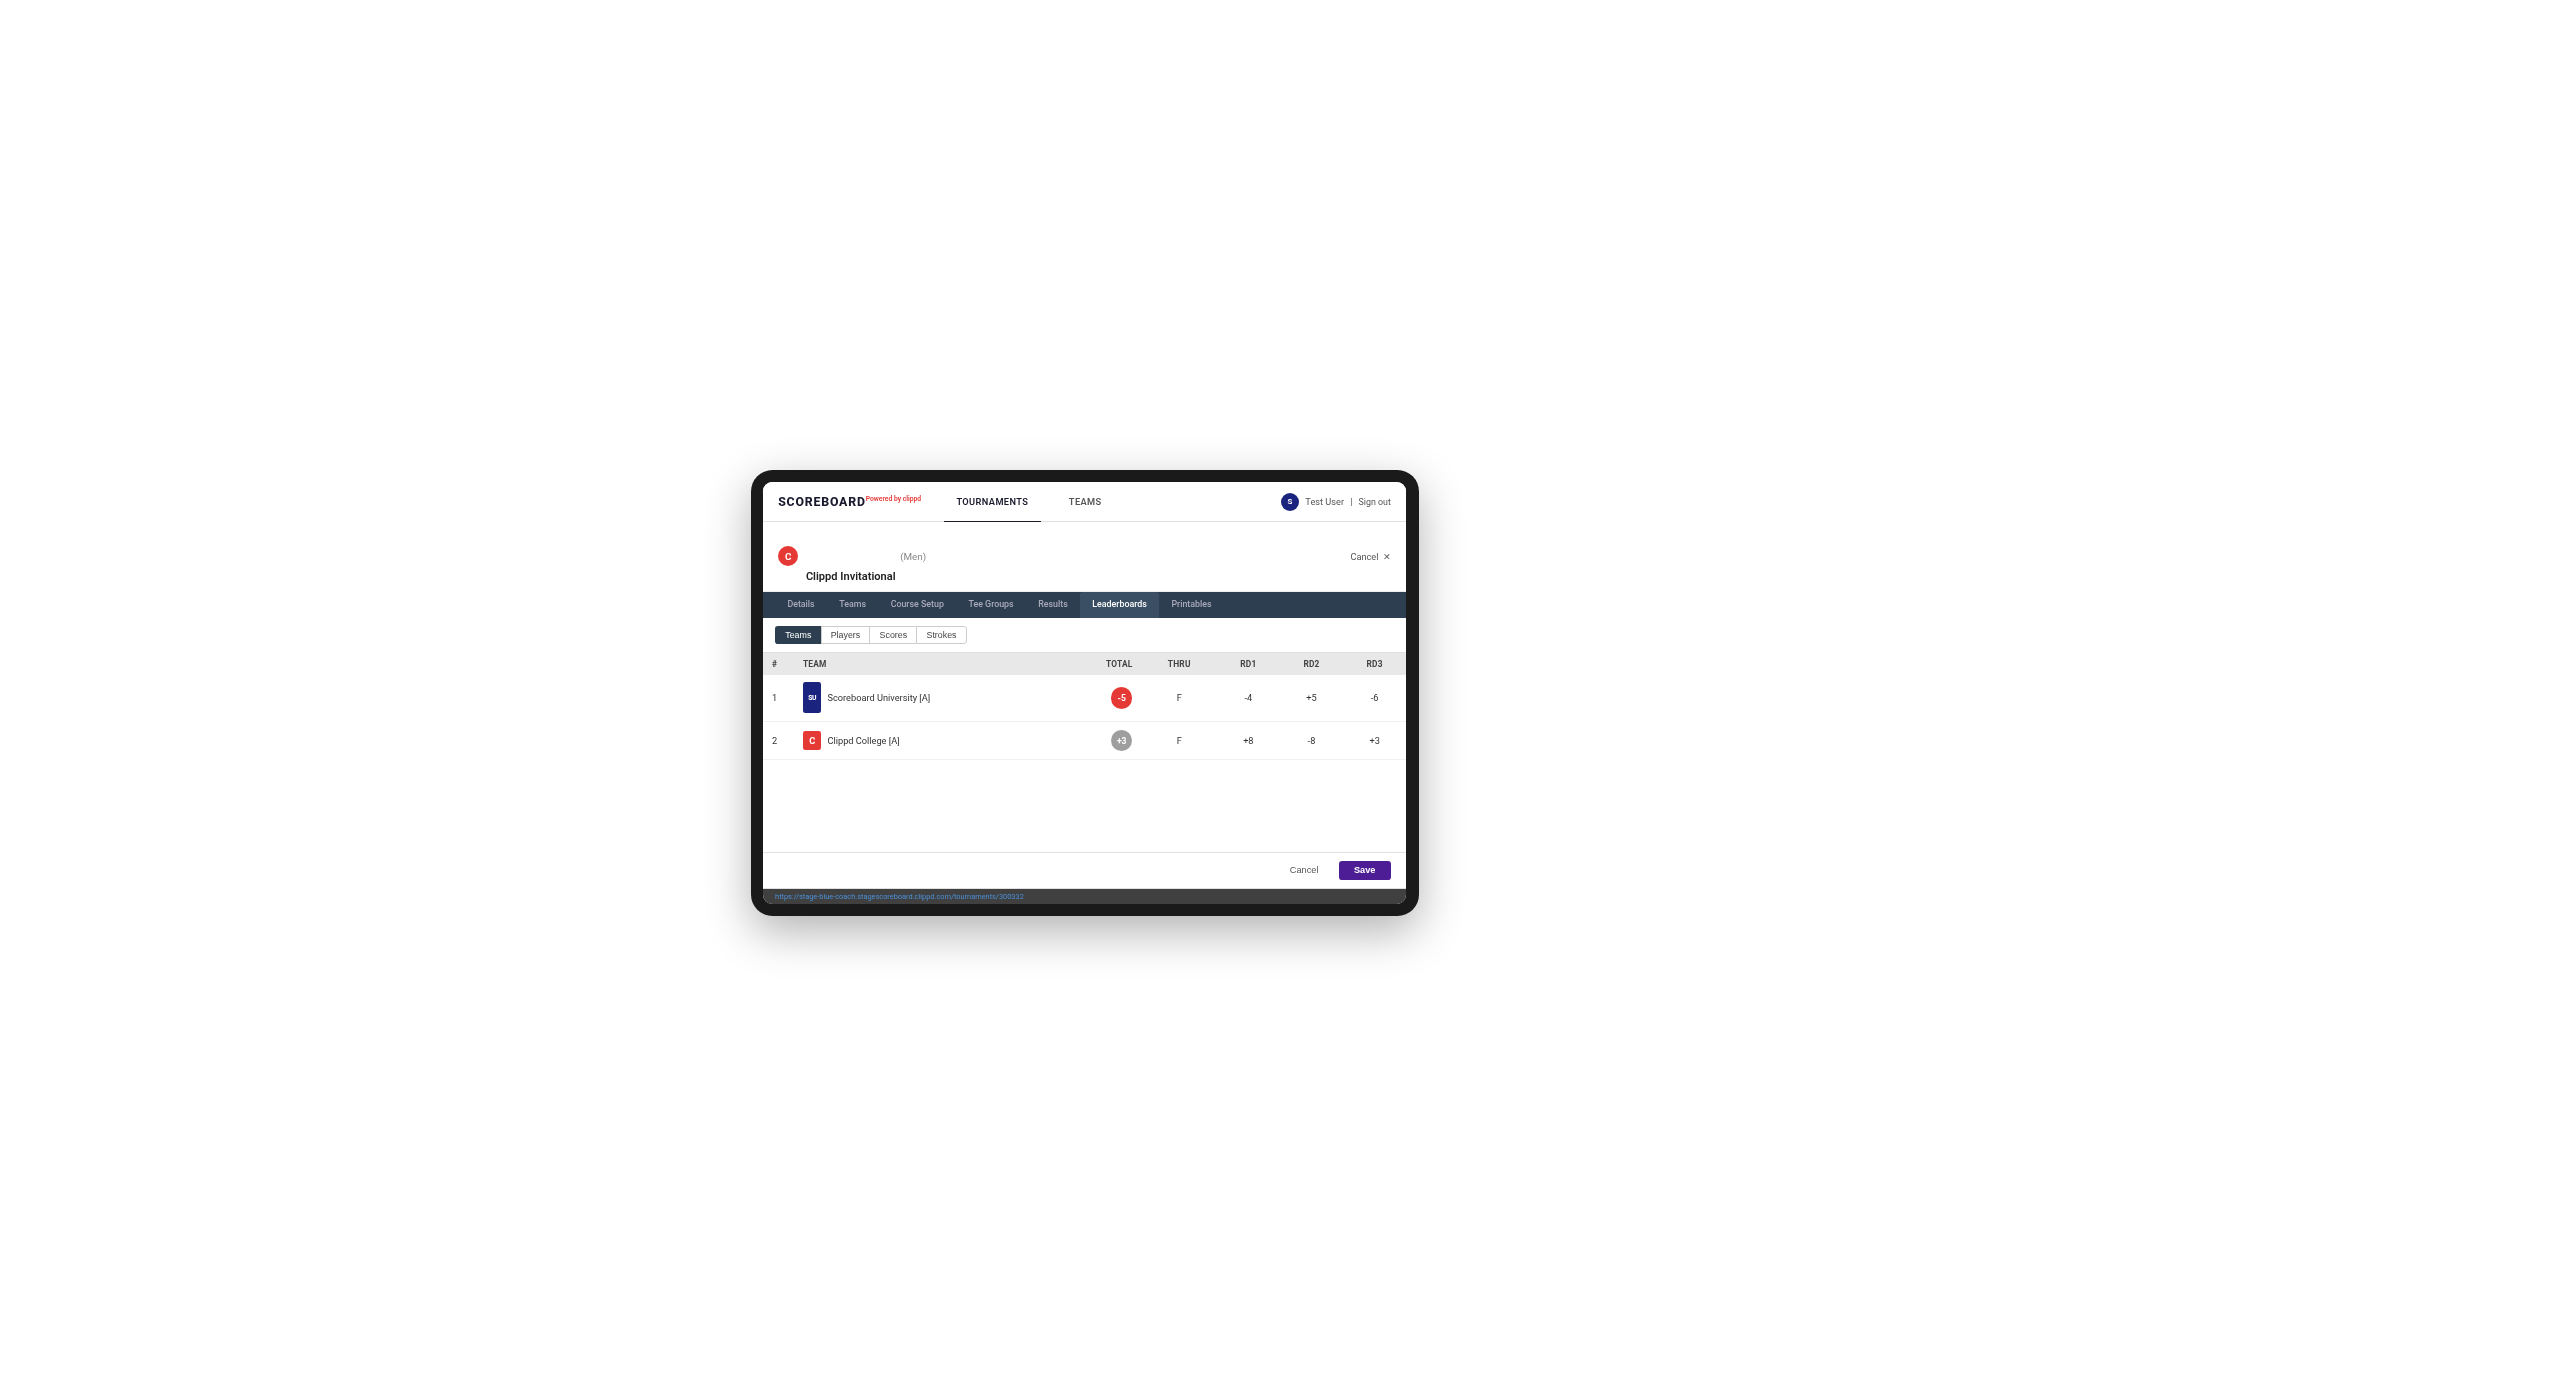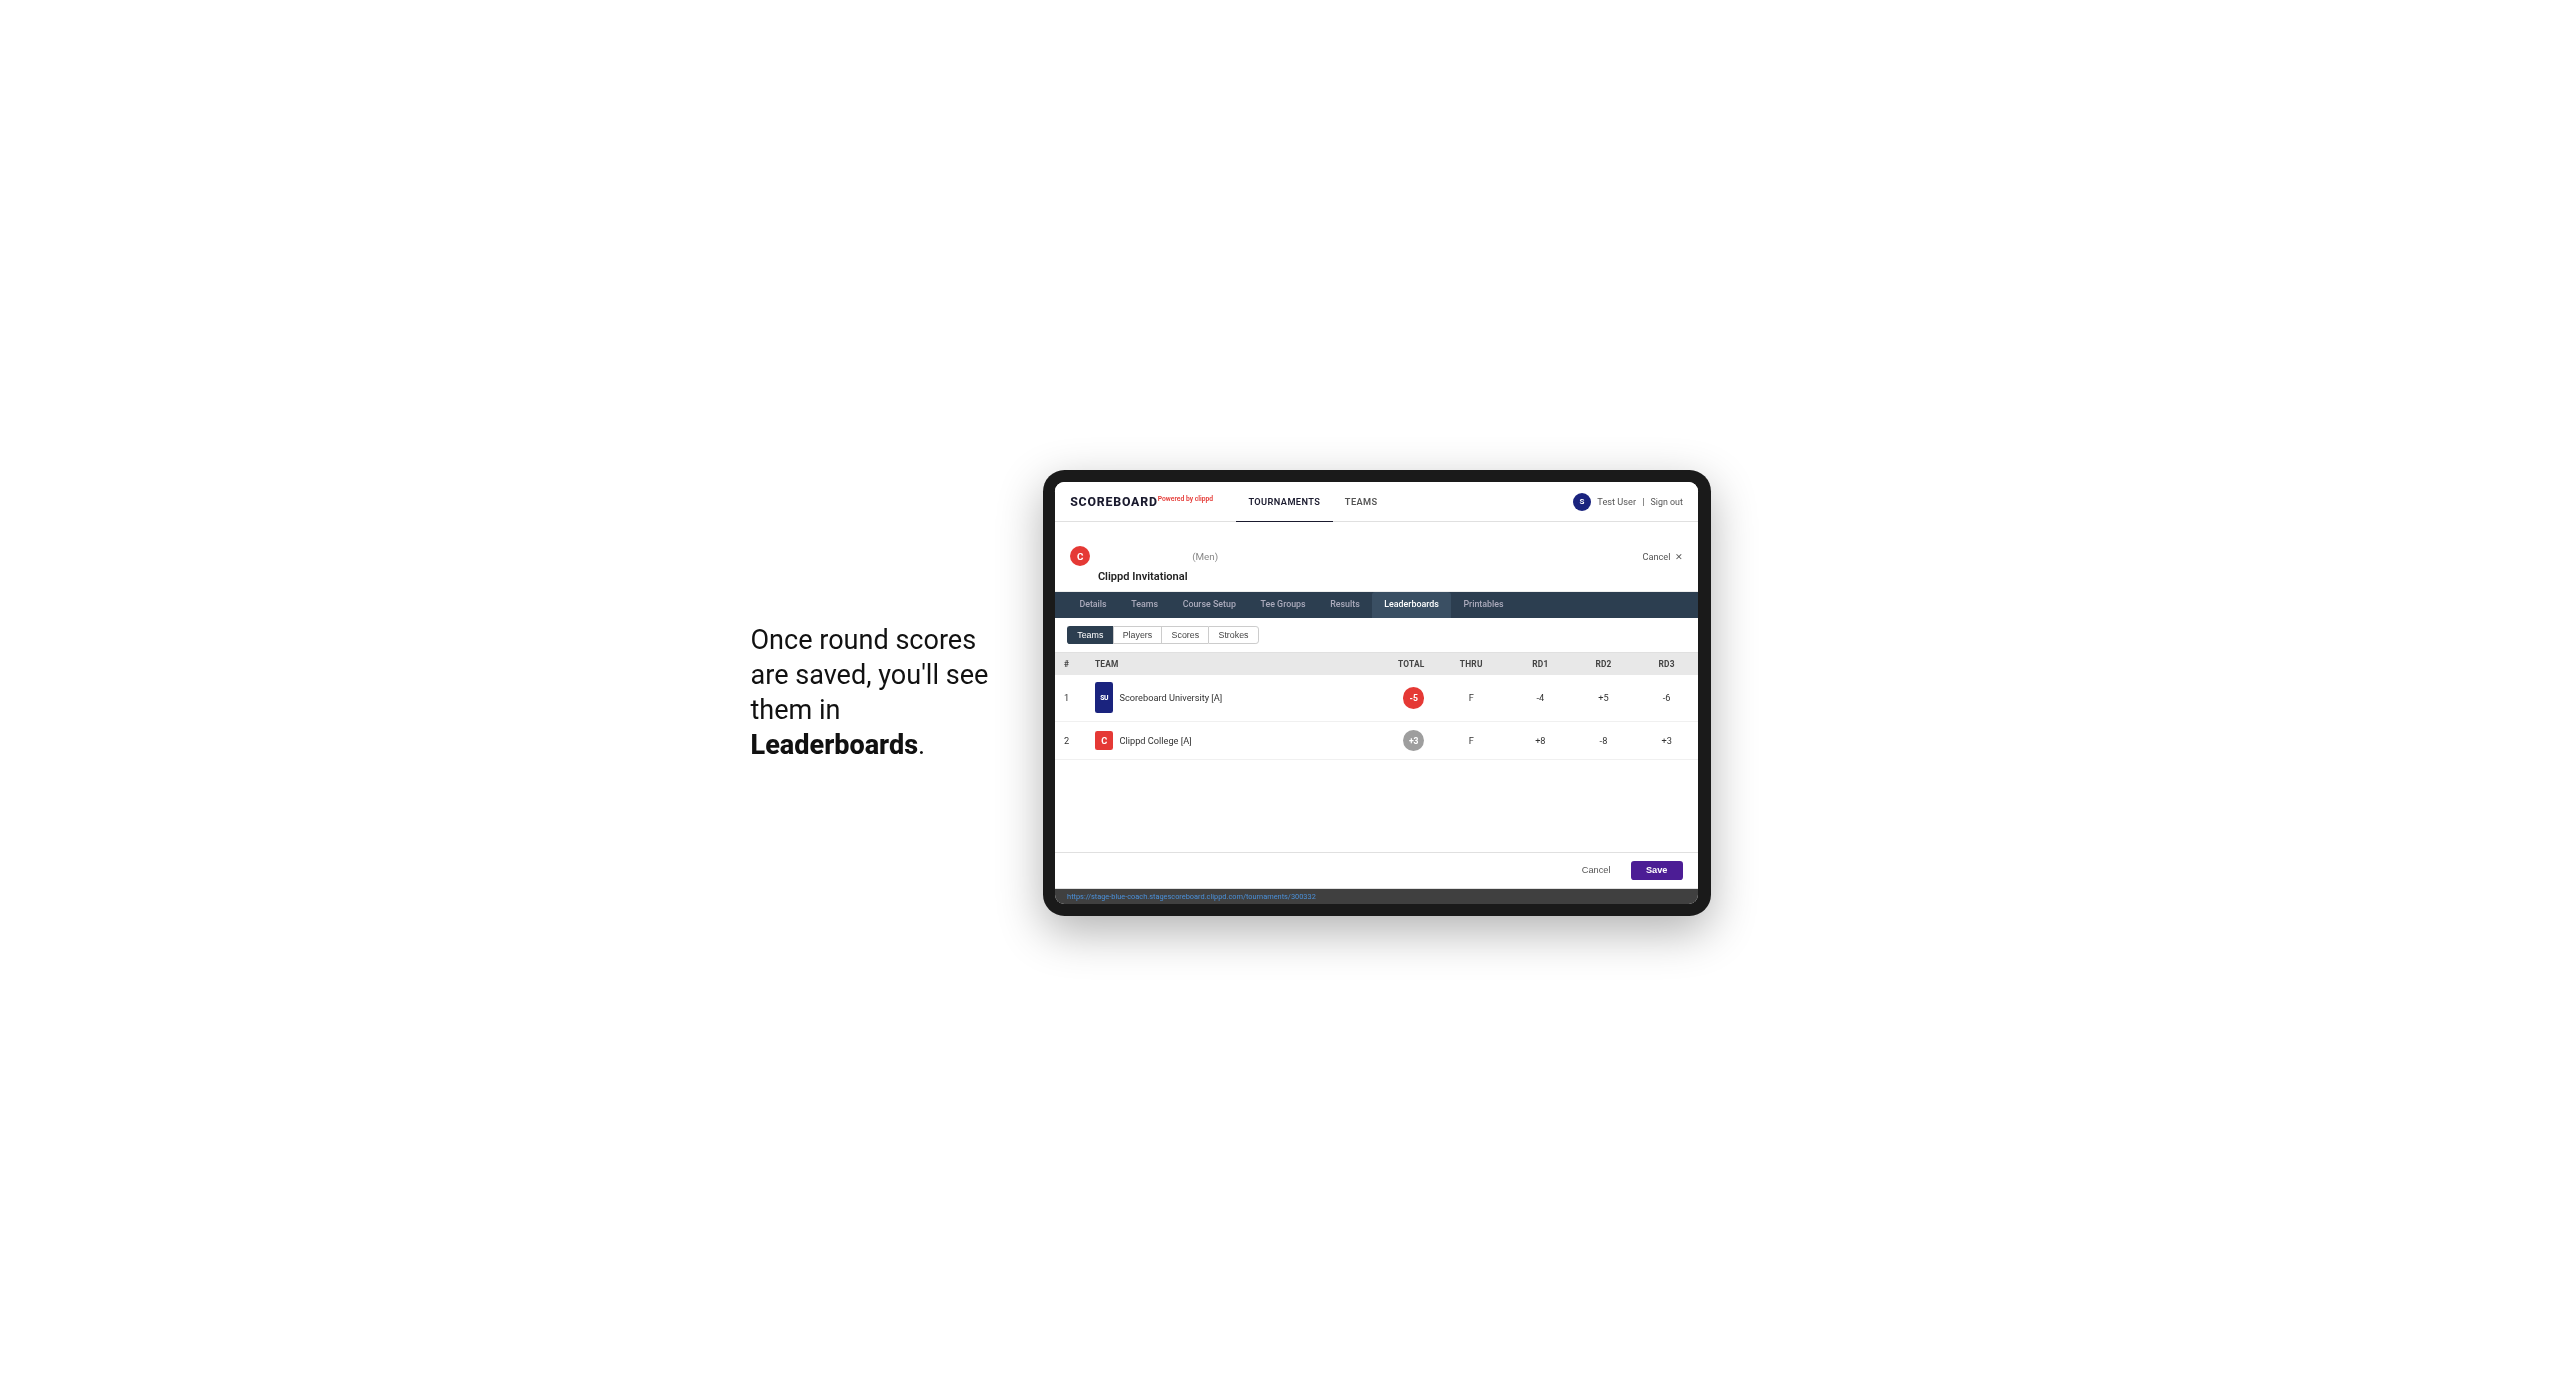--- a/index.html
+++ b/index.html
@@ -82,21 +82,21 @@
       color: #666;
     }
 
     .logo-powered span {
       color: #e53935;
       font-weight: 600;
     }
 
     .nav-links {
       display: flex;
-      gap: 0;
+      gap: 16px;
       flex: 1;
     }
 
     .nav-link {
       padding: 0 12.3px;
       height: 40px;
       display: flex;
       align-items: center;
       font-size: 0.75rem;
       font-weight: 600;
@@ -393,25 +393,20 @@
       letter-spacing: -0.4px;
       text-align: center;
       line-height: 1;
     }
   </style>
 </head>
 <body>
 
 <div class="page-wrapper">
 
-  <div class="left-text">
-    <p>
-      Once round scores are saved, you'll see them in <strong>Leaderboards</strong><span>.</span>
-    </p>
-  </div>
 
   <div class="tablet-frame">
     <div class="tablet-screen">
 
       <div class="top-nav">
         <div class="logo-area">
           <span class="logo-text">SCOREBOARD</span>
           <span class="logo-powered">
             <span>Powered by</span>
             <span>clippd</span>

